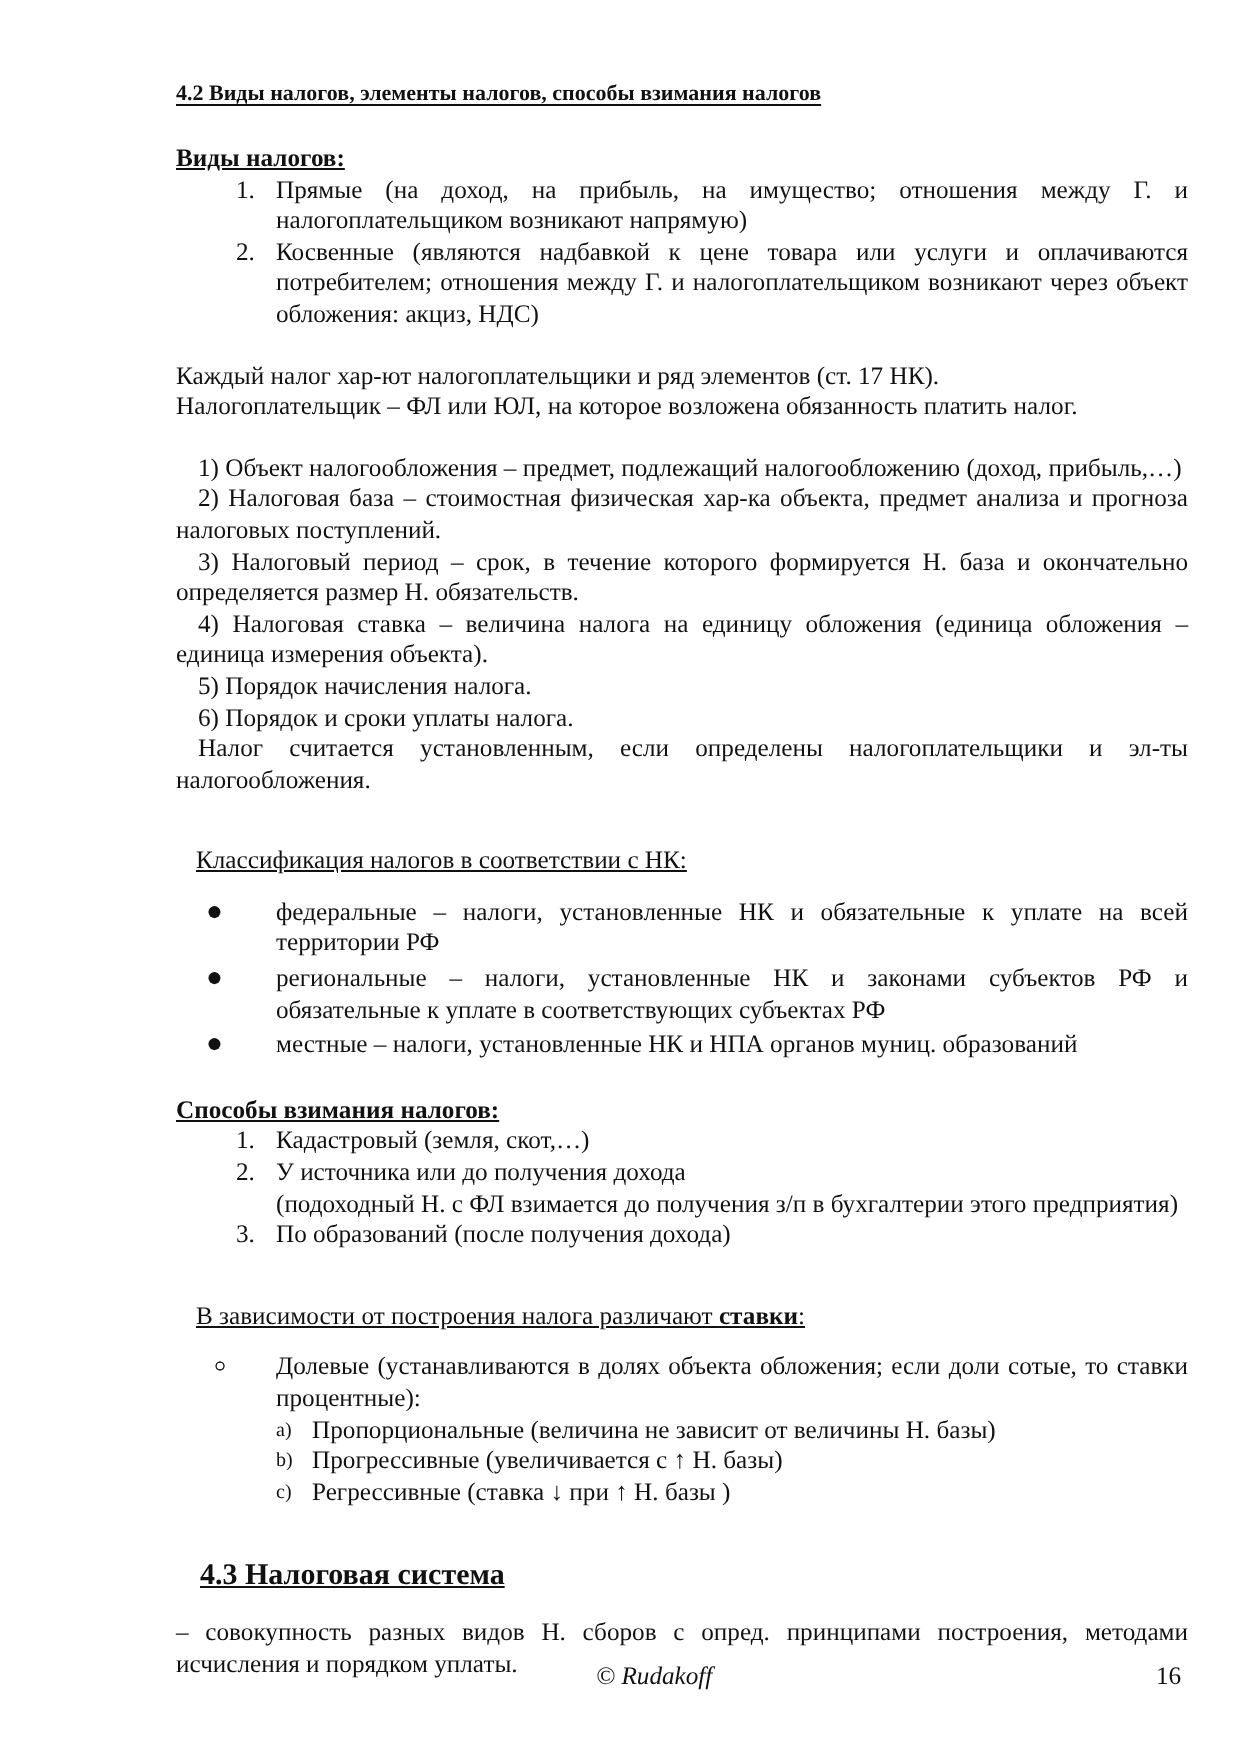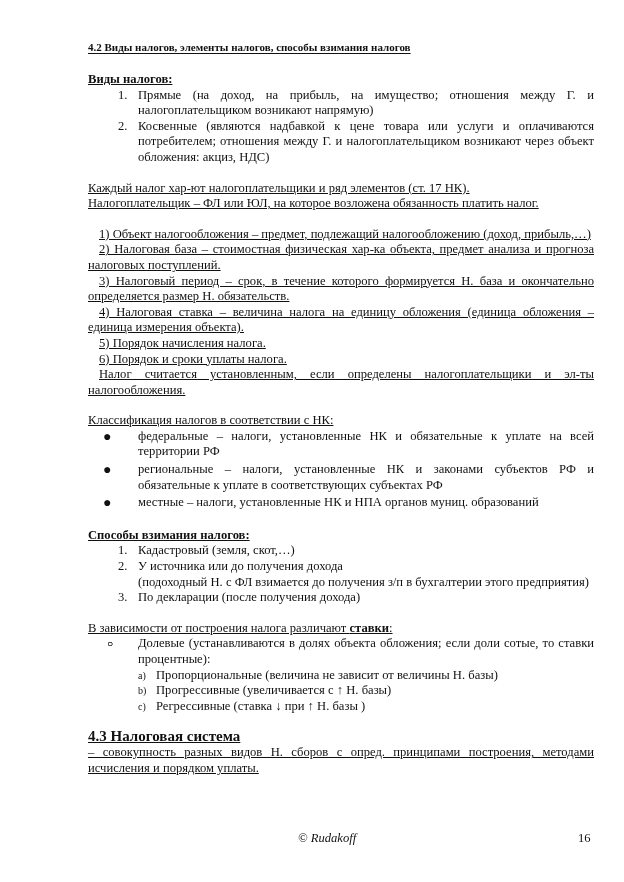--- a/index.html
+++ b/index.html
@@ -1,34 +1,34 @@
 <!DOCTYPE html>
 <html><head>
 <meta charset="utf-8">
 <style>
   html, body { margin:0; padding:0; background:#ffffff; }
   body { width:624px; height:882px; position:relative; overflow:hidden;
          font-family:"Liberation Serif", serif; color:#111; font-size:12.6px; line-height:15.6px; }
   .page { position:absolute; left:88px; top:38px; width:506px; }
   .h1 { font-weight:bold; font-size:11px; text-decoration:underline; text-underline-offset:2px; margin:0 0 16px 0; line-height:18px; }
   .h2 { font-weight:bold; text-decoration:underline; margin:0; }
-  .ul-title { text-decoration:underline; margin:0; }
-  p { margin:0; text-align:justify;text-decoration:underline; }
+  .ul-title { text-decoration:underline; margin:10px; }
+  p { margin:0; text-align:justify; }
   .spacer { height:15px; }
   ol, ul { margin:0; padding:0; list-style:none; }
   .num-item { position:relative; padding-left:50px; text-align:justify; }
   .num-item .marker { position:absolute; left:30px; }
   .paren-item { text-indent:11px; text-align:justify; }
   .bullet-item { position:relative; padding-left:50px; text-align:justify; margin-bottom:2px; }
   .bullet-item .marker { position:absolute; left:15px; font-size:14px; }
   .circle-item { position:relative; padding-left:50px; text-align:justify; }
   .circle-item .marker { position:absolute; left:19px; font-size:10px; }
   .alpha-item { position:relative; padding-left:68px; }
   .alpha-item .marker { position:absolute; left:50px; }
-  .h1b { font-weight:bold; font-size:15px; text-decoration:underline; margin:0; line-height:18px; }
+  .h1b { font-weight:bold; font-size:15px; text-decoration:underline; margin:12px; line-height:18px; }
   .footer { position:absolute; top:831px; left:0; width:624px; font-size:12.6px; }
   .footer .copy { position:absolute; left:298px;font-style:italic; }
   .footer .pnum { position:absolute; left:578px; }
   b.inline { font-weight:bold; }
 </style>
 </head>
 <body>
 
 <div class="page">
   <div class="h1">4.2 Виды налогов, элементы налогов, способы взимания налогов</div>
@@ -59,21 +59,21 @@
     <li class="bullet-item"><span class="marker">●</span><span>федеральные – налоги, установленные НК и обязательные к уплате на всей территории РФ</span></li>
     <li class="bullet-item"><span class="marker">●</span><span>региональные – налоги, установленные НК и законами субъектов РФ и обязательные к уплате в соответствующих субъектах РФ</span></li>
     <li class="bullet-item"><span class="marker">●</span><span>местные – налоги, установленные НК и НПА органов муниц. образований</span></li>
   </ul>
   <div class="spacer"></div>
 
   <div class="h2">Способы взимания налогов:</div>
   <ol>
     <li class="num-item"><span class="marker">1.</span><span>Кадастровый (земля, скот,…)</span></li>
     <li class="num-item"><span class="marker">2.</span><span>У источника или до получения дохода</span><br><span>(подоходный Н. с ФЛ взимается до получения з/п в бухгалтерии этого предприятия)</span></li>
-    <li class="num-item"><span class="marker">3.</span><span>По декларации (после получения дохода)</span></li>
+    <li class="num-item"><span class="marker">3.</span><span>По образований (после получения дохода)</span></li>
   </ol>
   <div class="spacer"></div>
 
   <div class="ul-title"><span>В зависимости от построения налога различают </span><b class="inline">ставки</b><span>:</span></div>
   <ul>
     <li class="circle-item"><span class="marker">○</span></li>
     <li class="circle-item"><span class="marker">○</span><span>Долевые (устанавливаются в долях объекта обложения; если доли сотые, то ставки процентные):</span>
       <ol style="margin-left:-50px;">
         <li class="alpha-item"><span class="marker">a)</span><span>Пропорциональные (величина не зависит от величины Н. базы)</span></li>
         <li class="alpha-item"><span class="marker">b)</span><span>Прогрессивные (увеличивается с ↑ Н. базы)</span></li>

